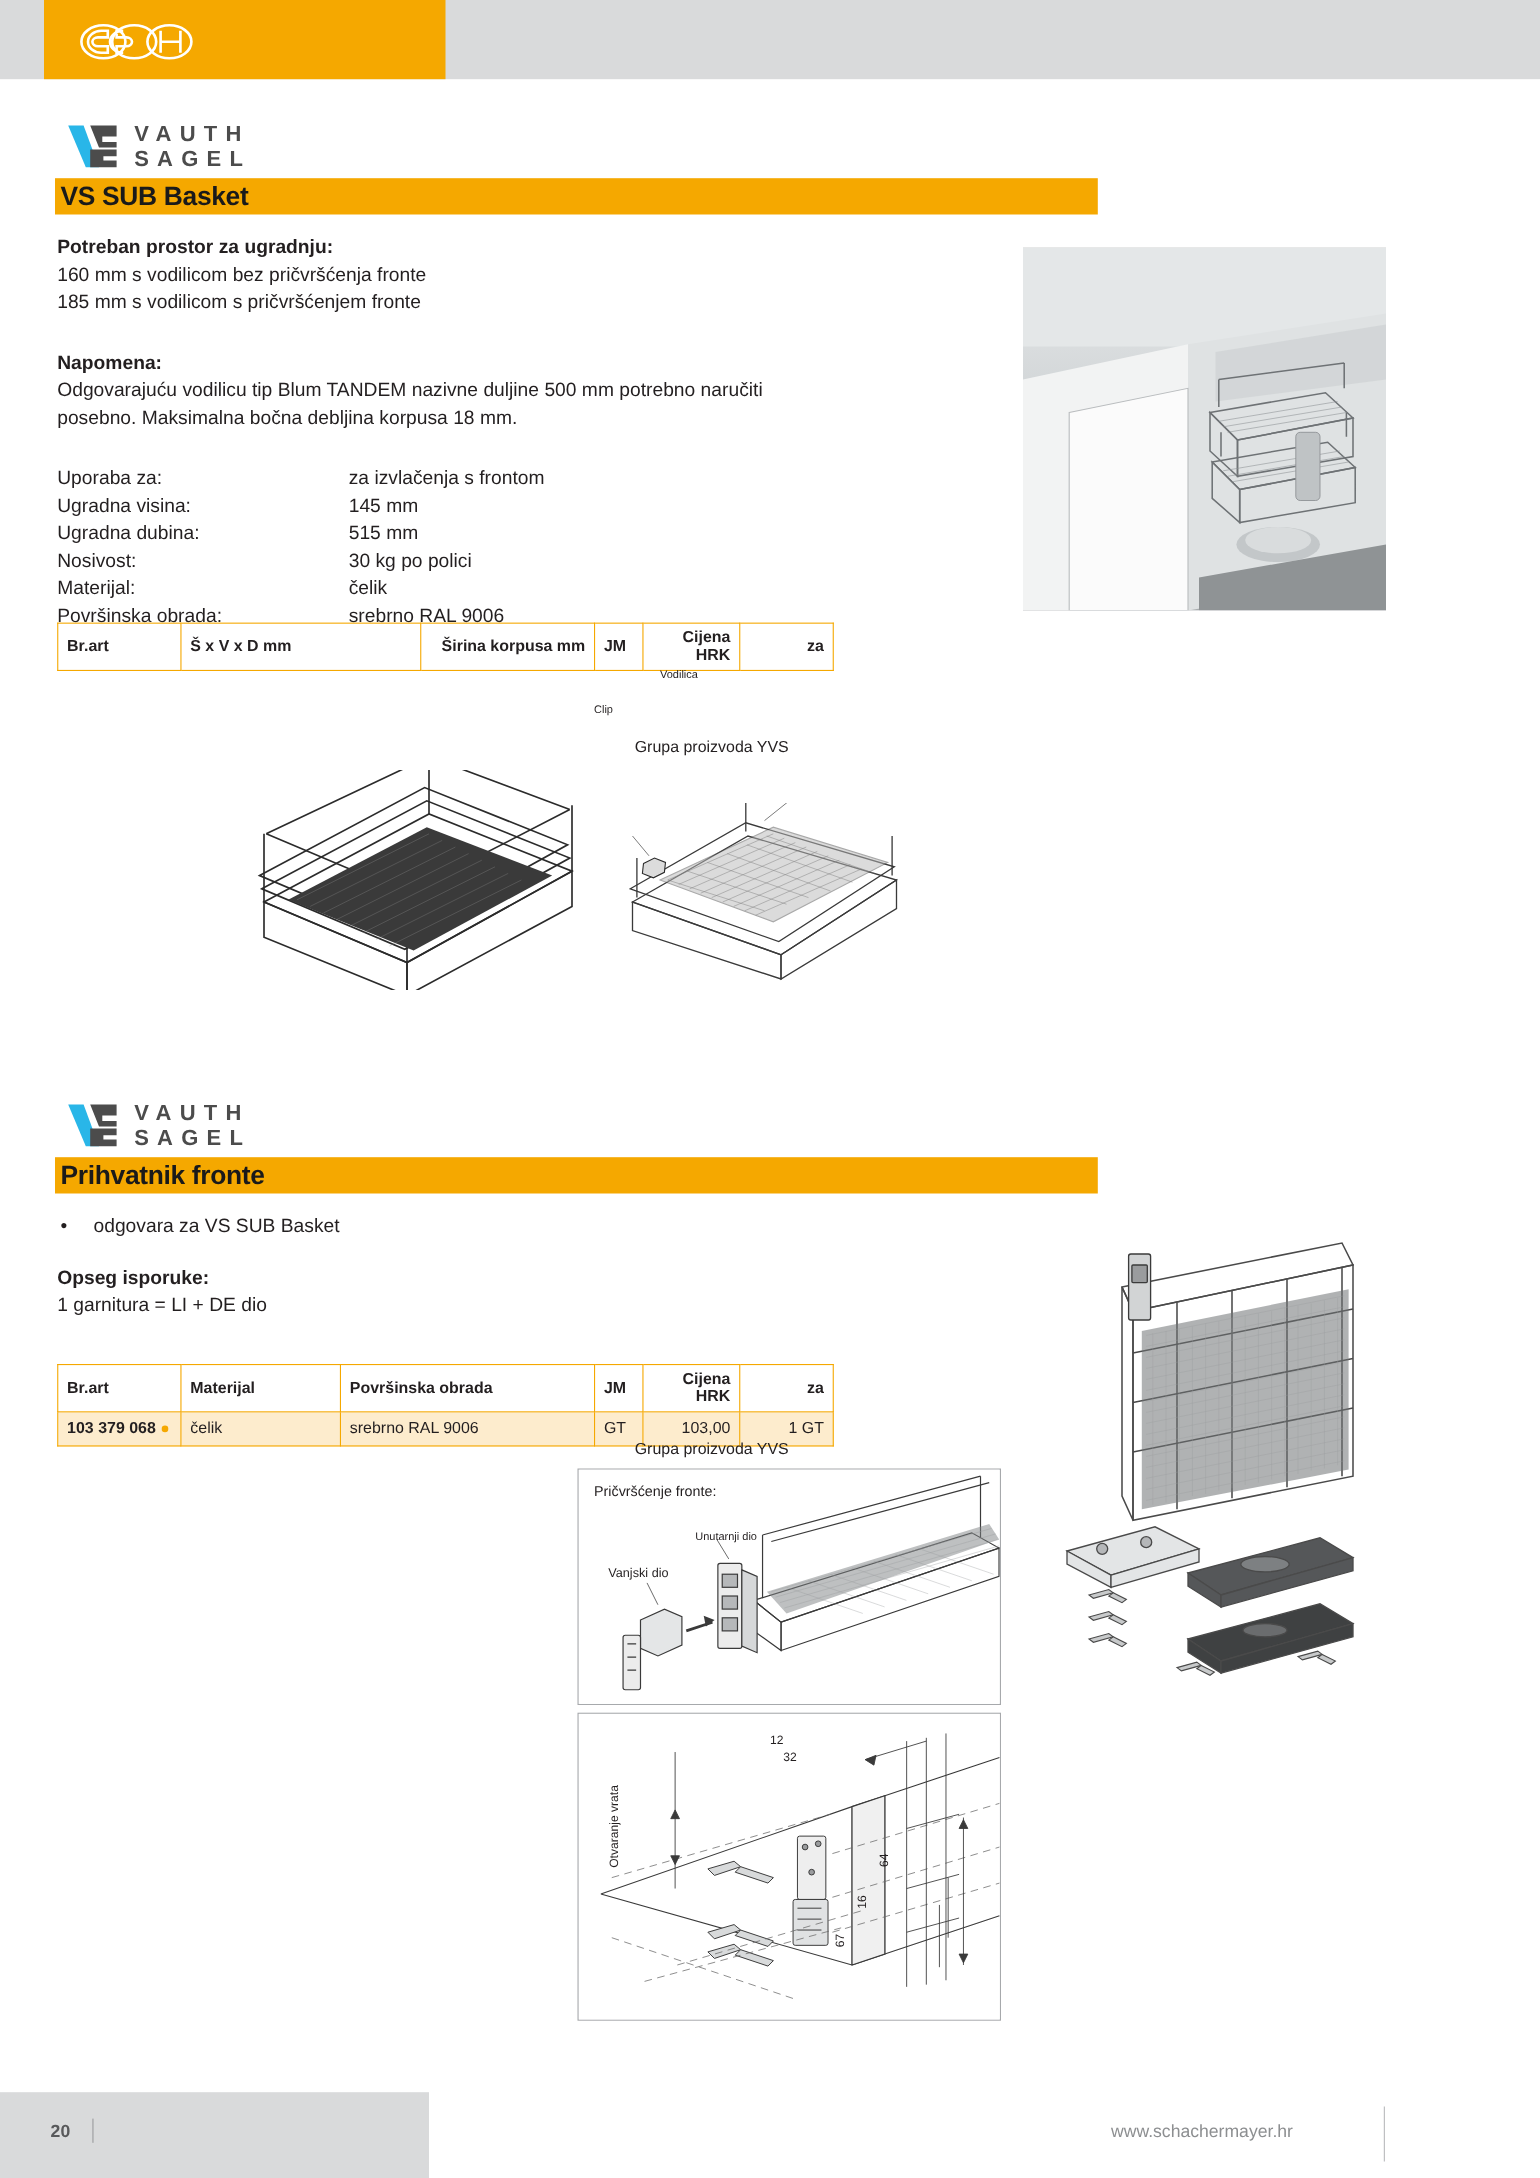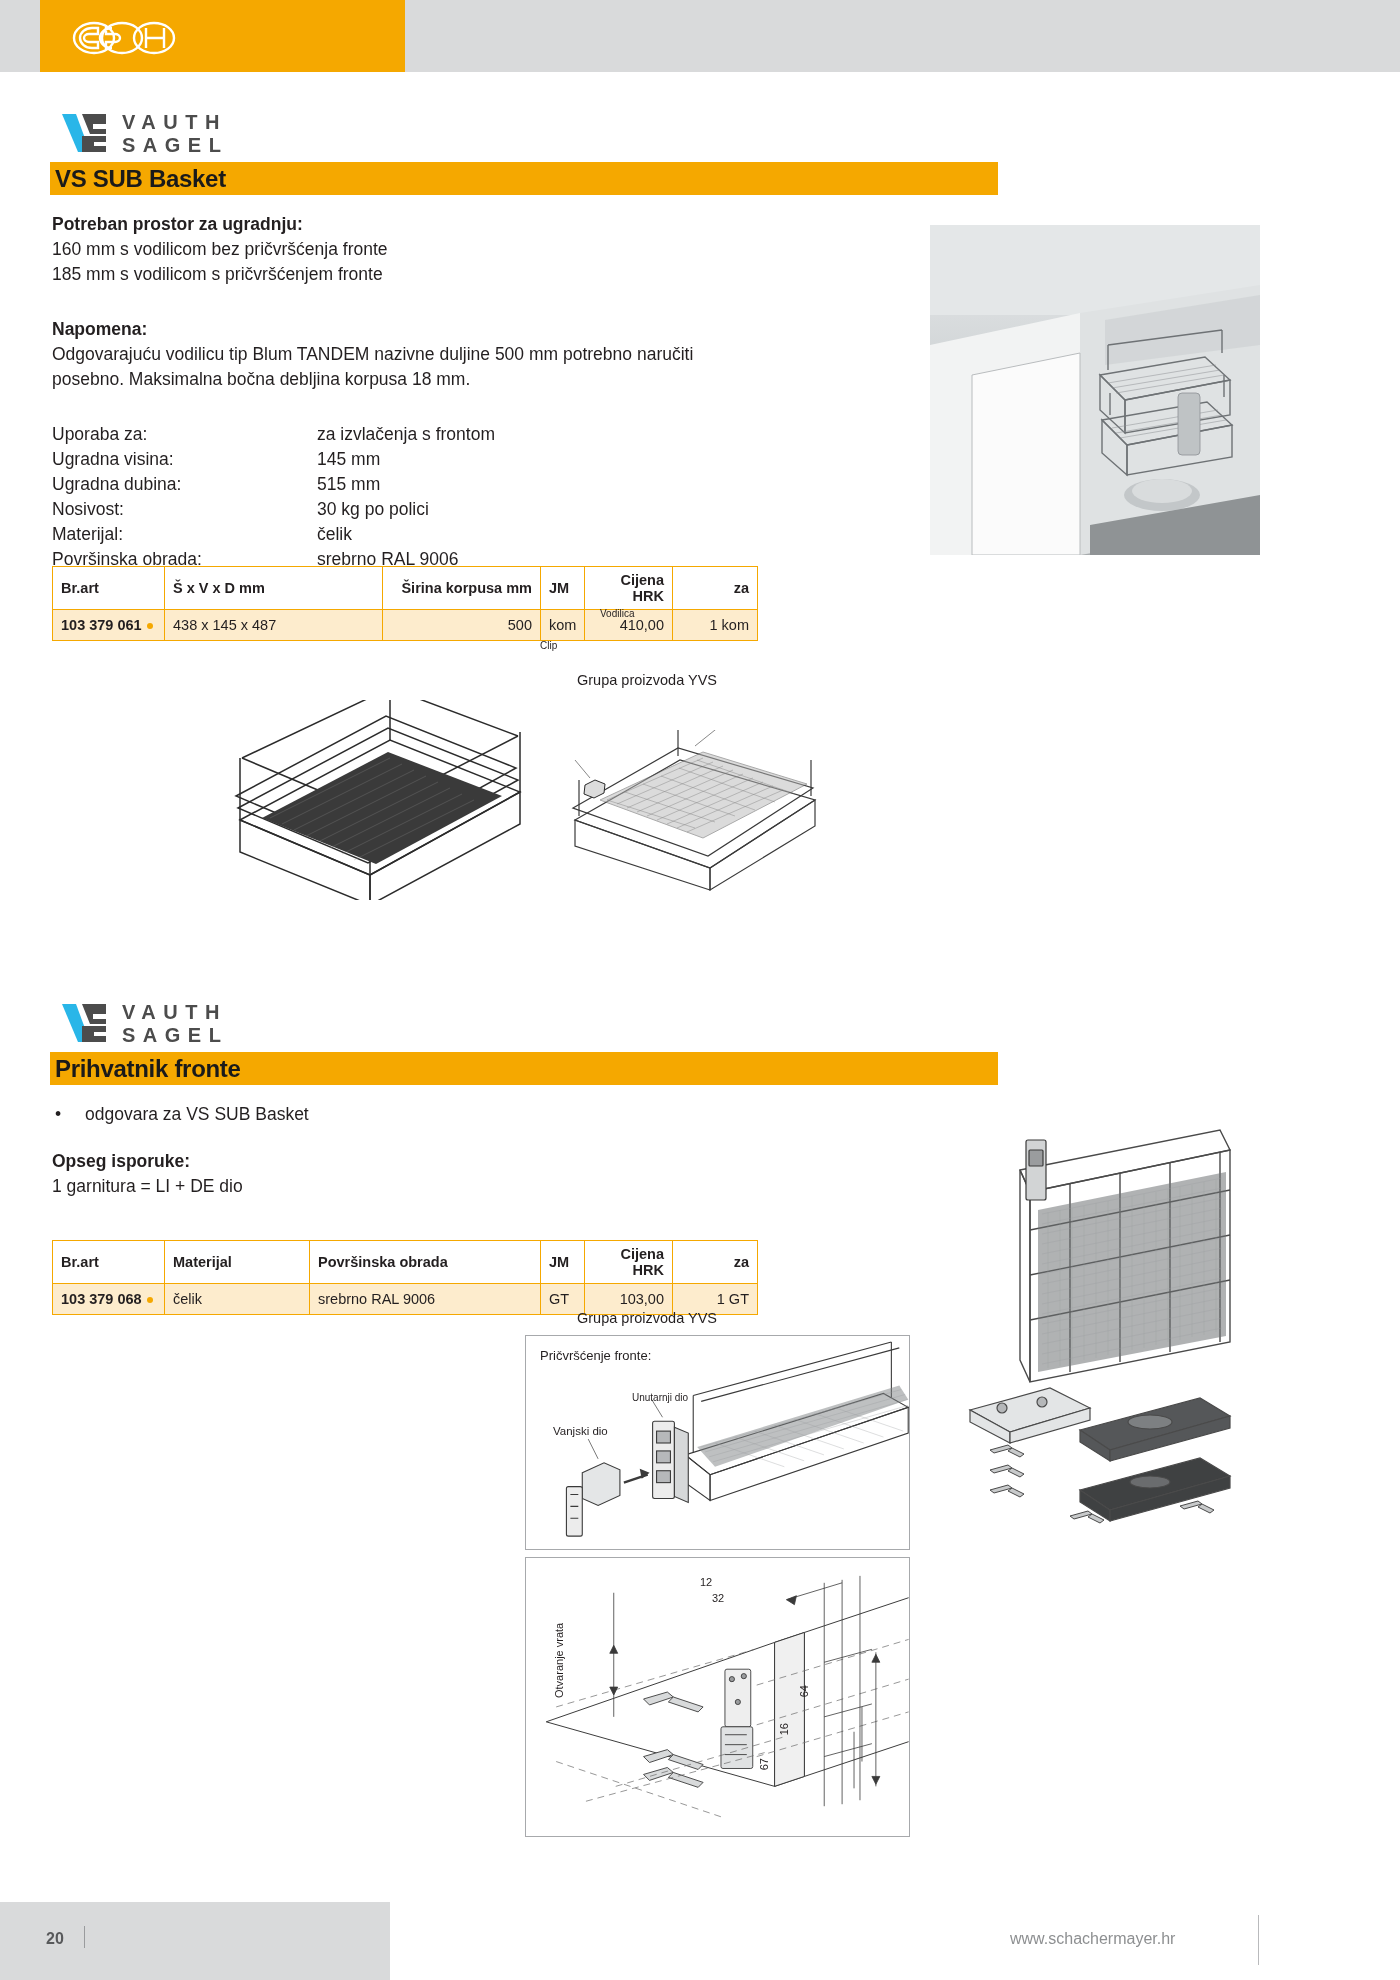--- a/index.html
+++ b/index.html
@@ -189,28 +189,20 @@
     <tr>
       <th>Br.art</th>
       <th>Š x V x D mm</th>
       <th class="num" style="">Širina korpusa mm</th>
       <th>JM</th>
       <th class="num" style="text-align:right">Cijena HRK</th>
       <th class="num" style="text-align:right">za</th>
     </tr>
   </thead>
   <tbody>
-    <tr>
-      <td class="art"><span>103 379 061</span><span class="dot"></span></td>
-      <td>438 x 145 x 487</td>
-      <td class="num">500</td>
-      <td>kom</td>
-      <td class="num">410,00</td>
-      <td class="num">1 kom</td>
-    </tr>
   </tbody>
 </table>
 <div class="grupa" style="left:417px; top:672px; width:300px;">Grupa proizvoda YVS</div>
 
 <div style="position:absolute; left:190px; top:700px; width:560px; height:200px;">
   <svg viewBox="0 0 560 200" width="560" height="200">
     <g stroke="#2b2b2b" stroke-width="1.5" fill="none">
       <polygon points="50,120 200,40 330,92 180,175"></polygon>
       <polygon points="50,120 50,152 180,205 180,175"></polygon>
       <polygon points="180,175 330,92 330,124 180,205"></polygon>

